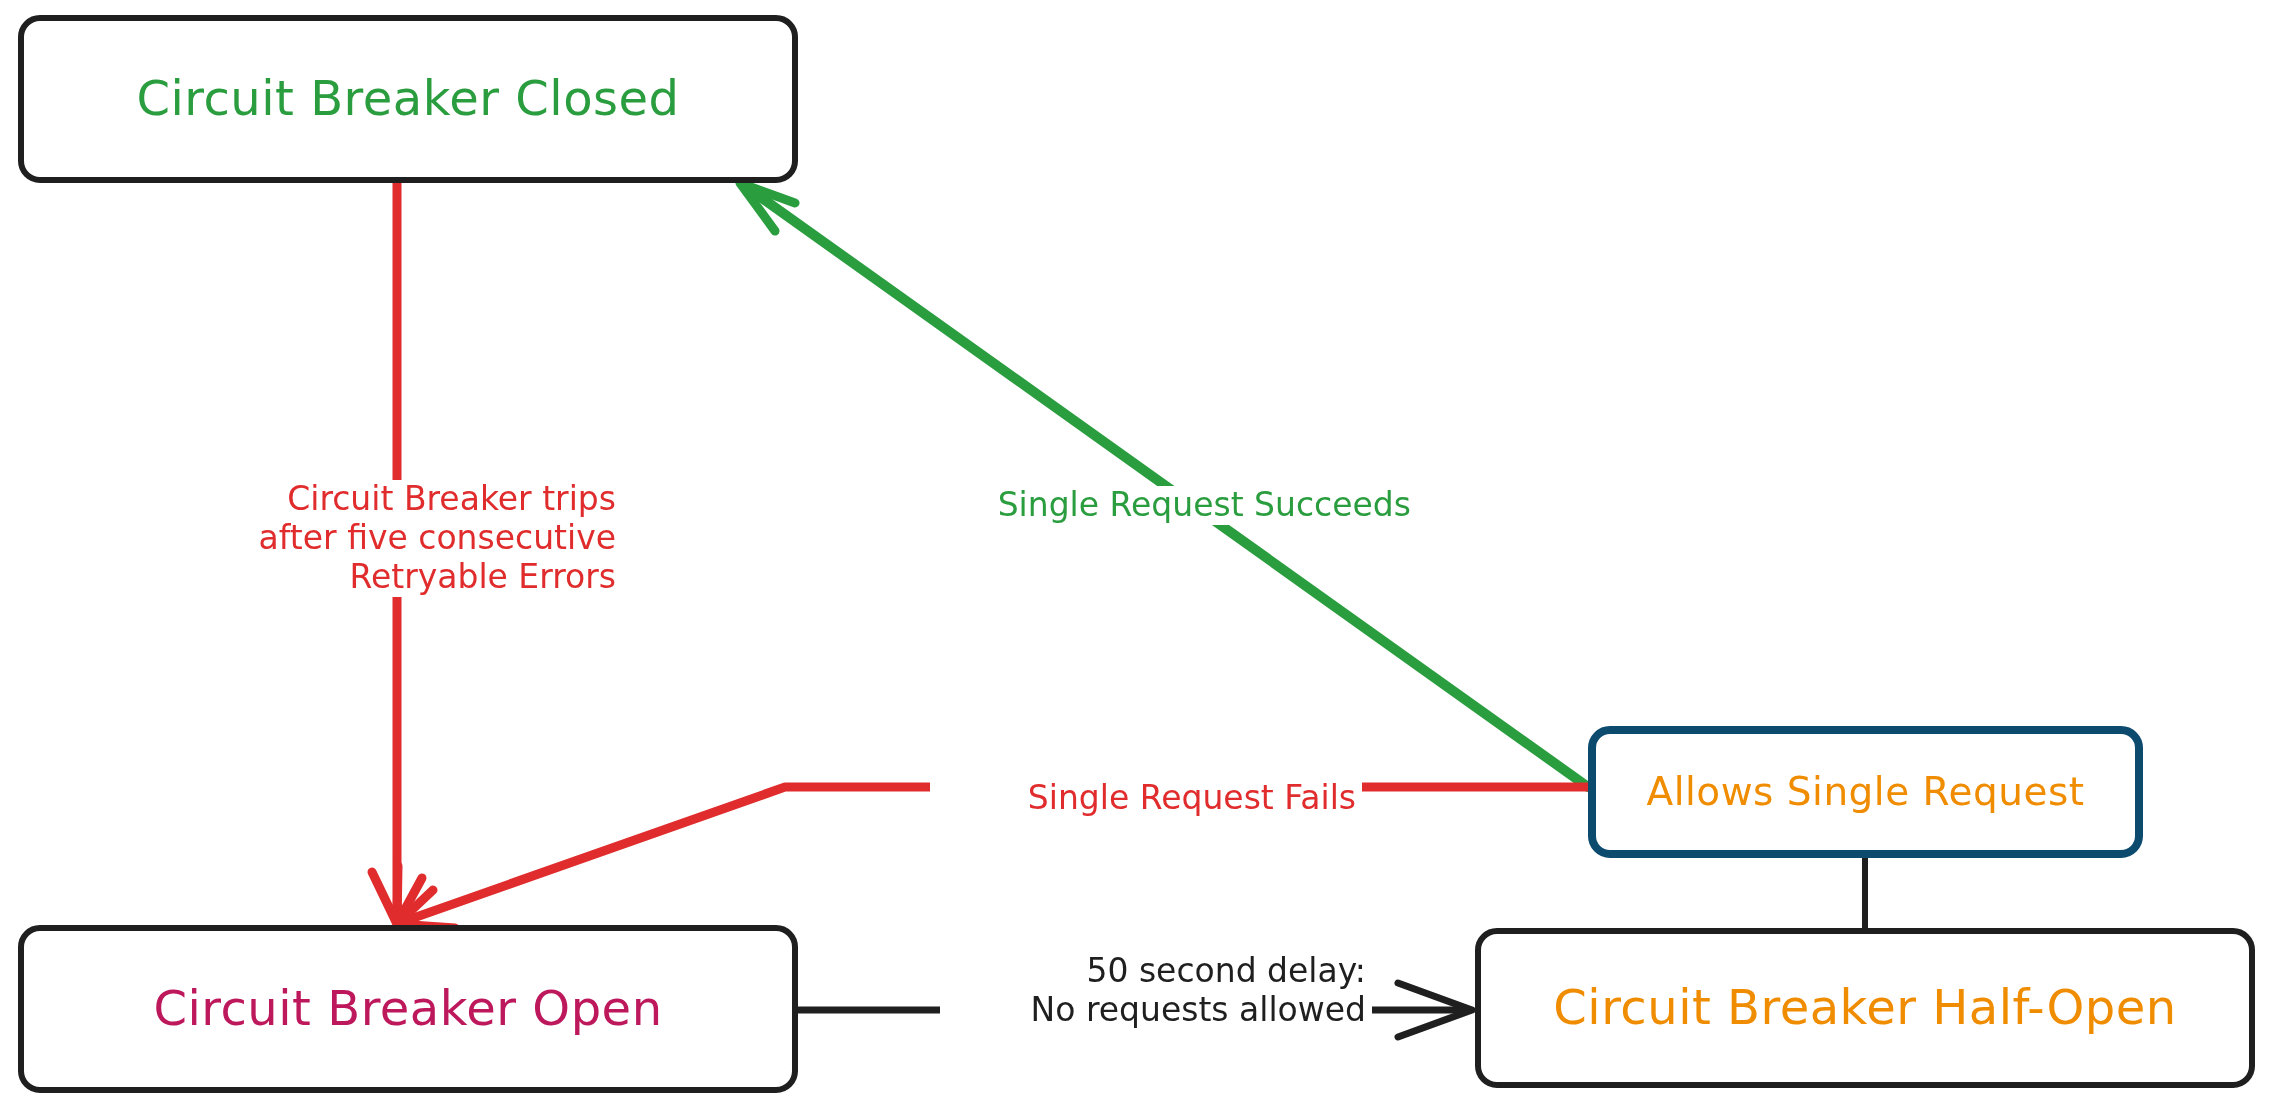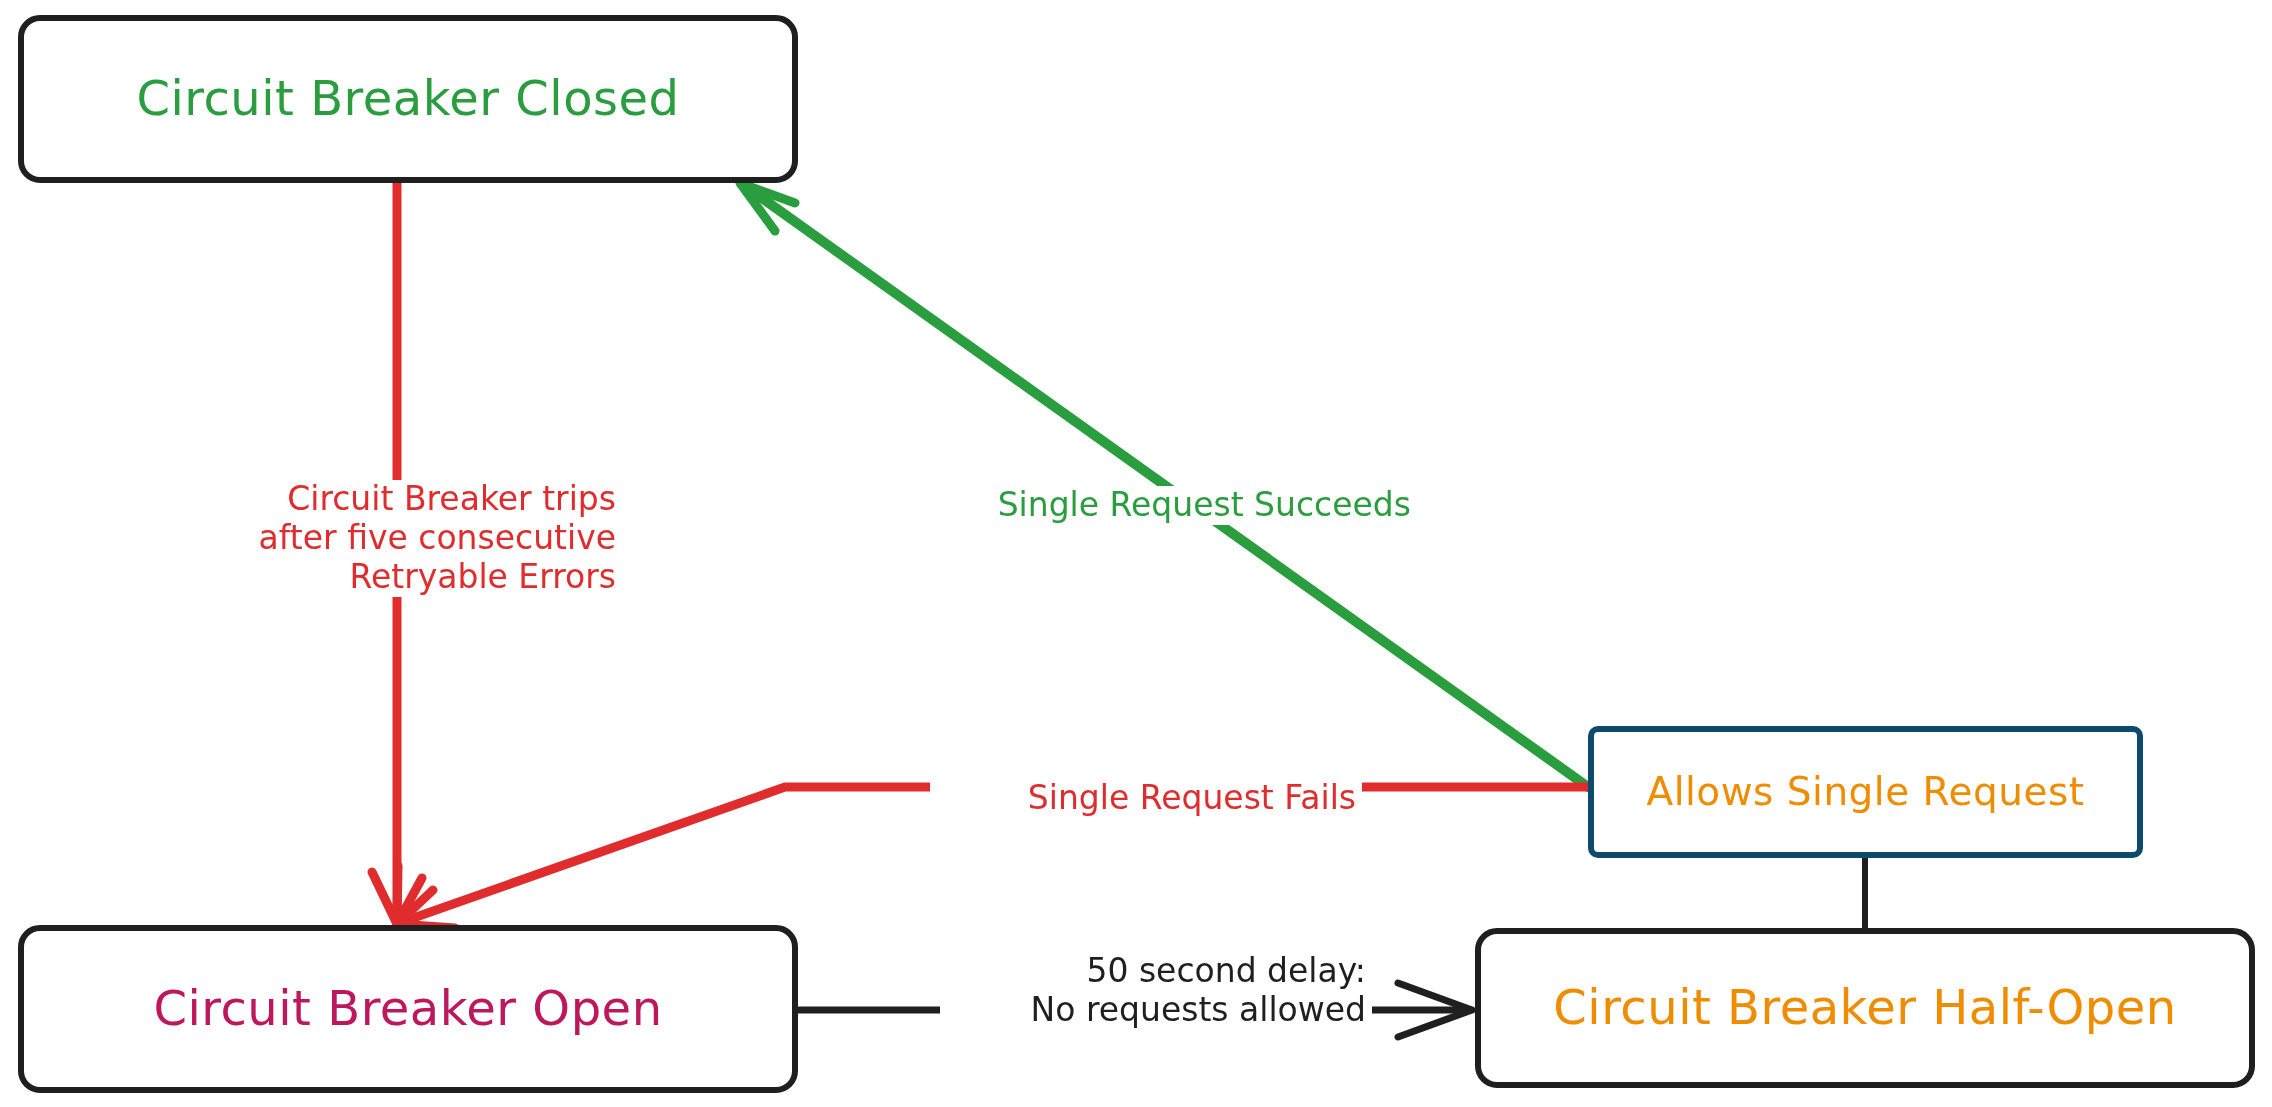--- a/index.html
+++ b/index.html
@@ -31,22 +31,22 @@
     display: flex;
     align-items: center;
     justify-content: center;
     text-align: center;
   }
   .node-black {
     border: 6px solid #1f1f1f;
     border-radius: 22px;
   }
   .node-orange {
-    border: 6px solid #0c4a6e;
-    border-radius: 10px;
+    border: 8px solid #0c4a6e;
+    border-radius: 22px;
     justify-content: center;
   }
   .node-label {
     font-family: "DejaVu Sans", sans-serif;
     font-weight: 400;
     letter-spacing: 0.5px;
     line-height: 1.15;
     white-space: nowrap;
   }
   .lbl-green  { color: #2a9d3f; }

